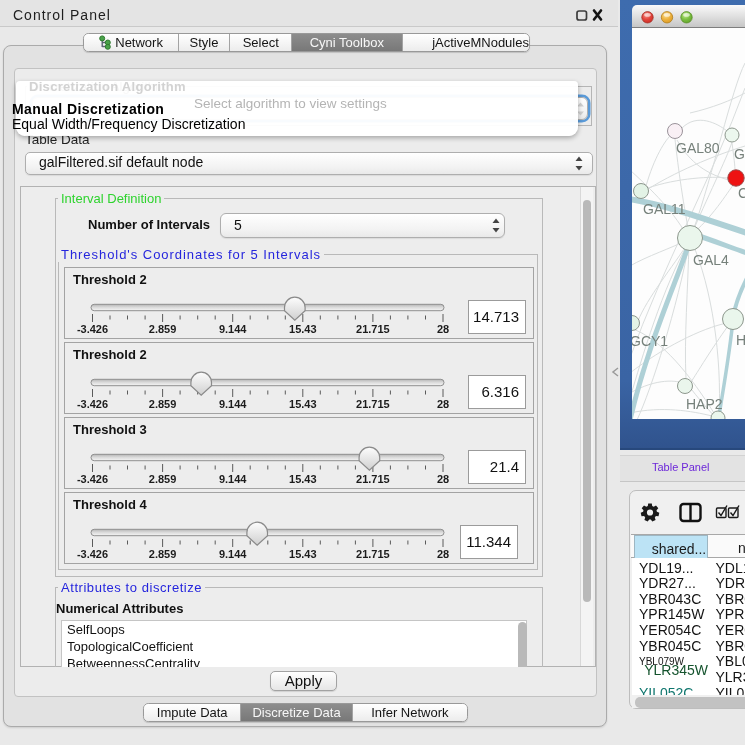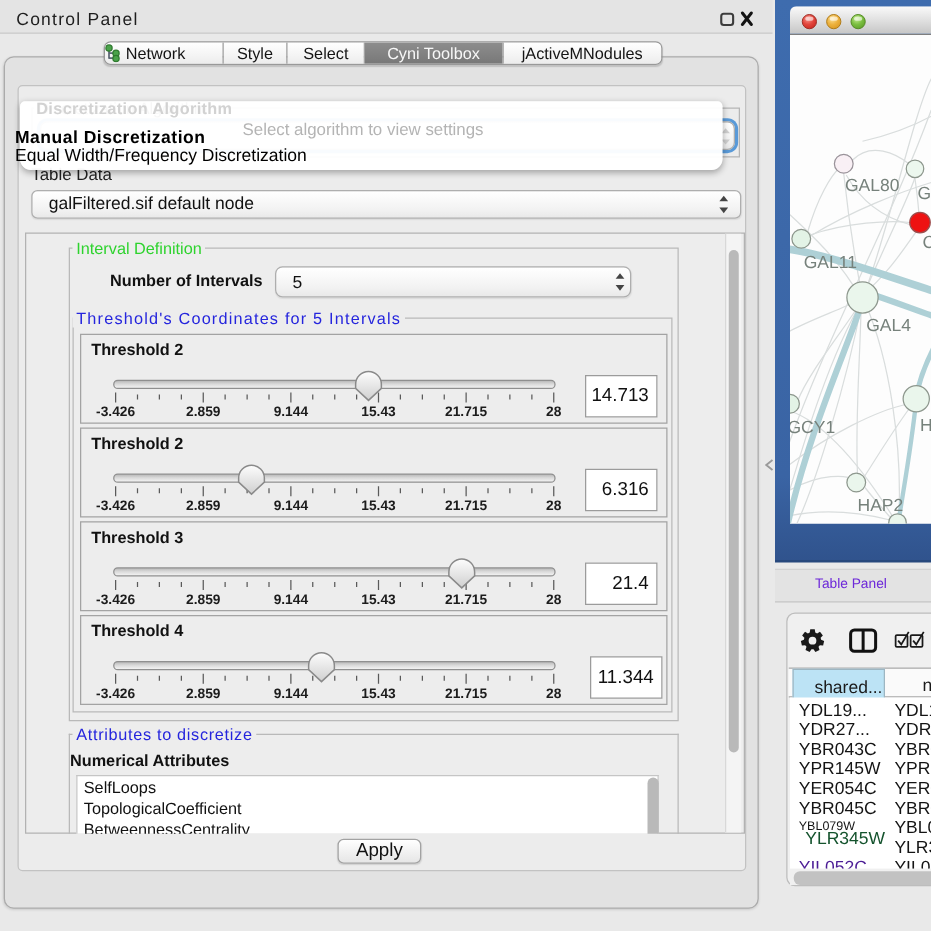--- a/index.html
+++ b/index.html
@@ -27,30 +27,30 @@
 
 <div class="abs" style="left:0;top:0;width:618px;height:27px;background:#e4e4e4;border-bottom:1px solid #c9c9c9"></div>
 <div class="abs" style="left:13px;top:7px;font-size:14px;color:#1e1e1e;letter-spacing:1px">Control Panel</div>
 <svg class="abs" style="left:575px;top:8px" width="32" height="14" viewBox="0 0 32 14">
       <rect x="2" y="3" width="9.5" height="9" rx="2" fill="none" stroke="#3c3c3c" stroke-width="1.7"></rect>
       <path d="M19,2.5 L26,11.5 M26,2.5 L19,11.5" stroke="#141414" stroke-width="2.6" stroke-linecap="round"></path>
     </svg>
 <div class="abs" style="left:3px;top:45px;width:604px;height:682px;background:#e2e2e2;border:1px solid #ababab;border-radius:8px;box-shadow:0 1px 2px rgba(0,0,0,0.12)"></div>
 <div class="abs" style="left:14px;top:68px;width:583px;height:629px;background:#ececec;border:1px solid #c2c2c2;border-radius:4px"></div>
 <div class="abs" style="left:83px;top:33px;width:447px;height:19px;border:1px solid #999;border-radius:5.5px;overflow:hidden;box-shadow:0 1px 1px rgba(0,0,0,0.15);display:flex">
-      <div style="width:94px;height:100%;background:linear-gradient(#ffffff,#f4f4f4 60%,#ececec);color:#141414;font-size:13px;line-height:18px;white-space:nowrap"><svg width="13" height="15" viewBox="0 0 13 15" style="vertical-align:-3px">
+      <div style="width:94px;height:100%;background:linear-gradient(#ffffff,#f4f4f4 60%,#ececec);color:#141414;font-size:13px;text-align:center;line-height:18px;white-space:nowrap"><svg width="13" height="15" viewBox="0 0 13 15" style="vertical-align:-3px">
           <path d="M3.2,4 V12 M3.2,7.5 H8 M3.2,11.5 H8" stroke="#5c6674" stroke-width="1.4" fill="none"></path>
           <circle cx="3.2" cy="3.4" r="2.5" fill="#4aa34a" stroke="#2f7a2f"></circle>
           <circle cx="8.8" cy="7.5" r="2.5" fill="#4aa34a" stroke="#2f7a2f"></circle>
           <circle cx="8.8" cy="11.8" r="2.5" fill="#4aa34a" stroke="#2f7a2f"></circle>
         </svg> Network</div>
       <div style="width:52px;height:100%;border-left:1px solid #a3a3a3;background:linear-gradient(#ffffff,#f4f4f4 60%,#ececec);color:#141414;font-size:13px;text-align:center;line-height:18px;white-space:nowrap">Style</div>
       <div style="width:62px;height:100%;border-left:1px solid #a3a3a3;background:linear-gradient(#ffffff,#f4f4f4 60%,#ececec);color:#141414;font-size:13px;text-align:center;line-height:18px;white-space:nowrap">Select</div>
       <div style="width:111px;height:100%;border-left:1px solid #a3a3a3;background:linear-gradient(#8d8d8d,#787878);color:#f7f7f7;font-size:13px;text-align:center;line-height:18px;white-space:nowrap">Cyni Toolbox</div>
-      <div style="width:128px;height:100%;border-left:1px solid #a3a3a3;background:linear-gradient(#ffffff,#f4f4f4 60%,#ececec);color:#141414;font-size:13px;text-align:center;line-height:18px;white-space:nowrap">jActiveMNodules</div>
+      <div style="width:128px;height:100%;border-left:1px solid #a3a3a3;background:linear-gradient(#ffffff,#f4f4f4 60%,#ececec);color:#141414;font-size:13px;text-align:right;line-height:18px;white-space:nowrap">jActiveMNodules</div>
     </div>
 <div class="abs" style="left:25px;top:86px;width:567px;height:40px;border:1px solid #b5b5b5"></div>
 <div class="grouplabel" style="left:27px;top:79px;color:#2e2e2e;background:#ececec">Discretization Algorithm</div>
 <div class="combo" style="left:32px;top:97px;width:556px;height:23px;box-shadow:0 0 0 2.5px #5a9ad8;border-radius:6px"></div>
 <svg class="abs" style="left:575px;top:102px" width="11" height="14" viewBox="0 0 11 14">
       <path d="M5.5,0.5 L9,4.5 H2 Z" fill="#cfcfcf"></path>
       <path d="M5.5,13.5 L2,9.5 H9 Z" fill="#cfcfcf"></path>
     </svg>
 <div class="abs" style="left:25px;top:132px;font-size:13.5px;color:#222">Table Data</div>
 <div class="combo" style="left:25px;top:152px;width:568px;height:23px"></div>
@@ -121,29 +121,34 @@
       <path d="M28.5,47 V55 M46.0,48.5 V52.5 M63.5,48.5 V52.5 M81.1,48.5 V52.5 M98.6,47 V55 M116.1,48.5 V52.5 M133.7,48.5 V52.5 M151.2,48.5 V52.5 M168.7,47 V55 M186.2,48.5 V52.5 M203.8,48.5 V52.5 M221.3,48.5 V52.5 M238.8,47 V55 M256.3,48.5 V52.5 M273.9,48.5 V52.5 M291.4,48.5 V52.5 M308.9,47 V55 M326.4,48.5 V52.5 M343.9,48.5 V52.5 M361.5,48.5 V52.5 M379.0,47 V55" stroke="#5a5a5a" stroke-width="1"></path>
       <text x="28.5" y="66" font-size="11" font-weight="700" fill="#1c1c1c" text-anchor="middle" font-family="Liberation Sans, sans-serif">-3.426</text>
       <text x="98.6" y="66" font-size="11" font-weight="700" fill="#1c1c1c" text-anchor="middle" font-family="Liberation Sans, sans-serif">2.859</text>
       <text x="168.7" y="66" font-size="11" font-weight="700" fill="#1c1c1c" text-anchor="middle" font-family="Liberation Sans, sans-serif">9.144</text>
       <text x="238.8" y="66" font-size="11" font-weight="700" fill="#1c1c1c" text-anchor="middle" font-family="Liberation Sans, sans-serif">15.43</text>
       <text x="308.9" y="66" font-size="11" font-weight="700" fill="#1c1c1c" text-anchor="middle" font-family="Liberation Sans, sans-serif">21.715</text>
       <text x="379.0" y="66" font-size="11" font-weight="700" fill="#1c1c1c" text-anchor="middle" font-family="Liberation Sans, sans-serif">28</text>
       <path d="M182.9,40.5 A10.3,10.3 0 0 1 203.5,40.5 L203.5,43.7 L193.2,53.3 L182.9,43.7 Z" fill="url(#thumbg)" stroke="#8a8a8a" stroke-width="1.2"></path>
     </svg>
     <div class="thtitle" style="left:73px;top:497px">Threshold 4</div>
-    <div class="valbox" style="left:472px;top:525px">11.344</div>
+    <div class="valbox" style="left:460px;top:525px">11.344</div>
 <div class="abs" style="left:55px;top:587px;width:488px;height:80px;border:1px solid #b9b9b9;border-bottom:none"></div>
 <div class="grouplabel" style="left:58px;top:580px;color:#2525dd;letter-spacing:0.55px">Attributes to discretize</div>
 <div class="abs" style="left:56px;top:601px;font-size:13px;font-weight:700;color:#111">Numerical Attributes</div>
 <div class="abs" style="left:61px;top:620px;width:466px;height:47px;background:#fff;border:1px solid #c5c5c5;border-bottom:none;overflow:hidden">
       <div style="padding:1px 0 0 5px;font-size:13px;color:#111;line-height:16.8px">SelfLoops<br>TopologicalCoefficient<br>BetweennessCentrality</div>
     </div>
 <div class="abs" style="left:517.5px;top:622px;width:9px;height:45px;background:#b9b9b9;border-radius:5px 5px 0 0"></div>
 <div class="abs" style="left:270px;top:671px;width:67px;height:20px;background:linear-gradient(#ffffff,#f2f2f2 50%,#e6e6e6);border:1px solid #a2a2a2;border-radius:5px;font-size:15px;color:#111;text-align:center;line-height:17px;box-shadow:0 1px 1px rgba(0,0,0,0.12)">Apply</div>
+<div class="abs" style="left:143px;top:703px;width:325px;height:19px;border:1px solid #999;border-radius:5.5px;overflow:hidden;box-shadow:0 1px 1px rgba(0,0,0,0.15);display:flex">
+      <div style="width:97px;height:100%;background:linear-gradient(#ffffff,#f4f4f4 60%,#ececec);color:#141414;font-size:13px;text-align:center;line-height:18px;white-space:nowrap">Impute Data</div>
+      <div style="width:112px;height:100%;border-left:1px solid #a3a3a3;background:linear-gradient(#8d8d8d,#787878);color:#f7f7f7;font-size:13px;text-align:center;line-height:18px;white-space:nowrap">Discretize Data</div>
+      <div style="width:116px;height:100%;border-left:1px solid #a3a3a3;background:linear-gradient(#ffffff,#f4f4f4 60%,#ececec);color:#141414;font-size:13px;text-align:center;line-height:18px;white-space:nowrap">Infer Network</div>
+    </div>
 <svg class="abs" style="left:611px;top:366px" width="10" height="12" viewBox="0 0 10 12">
       <path d="M7,2 L2,6 L7,10" fill="none" stroke="#9a9a9a" stroke-width="1.5"></path>
     </svg>
 <div class="abs" style="left:620px;top:0;width:125px;height:450px;background:linear-gradient(#3e6cae,#3a64a4 85%,#30538d);border-bottom:2px solid #27487c"></div>
 <div class="abs" style="left:632px;top:5px;width:113px;height:22.5px;background:linear-gradient(#fafafa,#dedede 55%,#c6c6c6);border-bottom:1.5px solid #7e7e7e;border-radius:5px 0 0 0"></div>
 <svg class="abs" style="left:632px;top:5px" width="113" height="23" viewBox="0 0 113 23">
 <defs>
 <radialGradient id="tlr" cx="0.4" cy="0.3" r="0.8">
           <stop offset="0" stop-color="#f7958c"></stop>
           <stop offset="0.5" stop-color="#e2453c"></stop>
@@ -235,40 +240,40 @@
       <rect x="42.5" y="3" width="20" height="17" rx="3" fill="none" stroke="#111" stroke-width="2.4"></rect>
       <line x1="52.5" y1="3" x2="52.5" y2="20" stroke="#111" stroke-width="2.4"></line>
       <g stroke="#1a1a1a" stroke-width="1.4" fill="none">
         <rect x="78.5" y="7" width="9.5" height="9.5" rx="1"></rect>
         <path d="M80.5,11.5 L83,14.5 L89,4.5"></path>
         <rect x="90.5" y="7" width="9.5" height="9.5" rx="1"></rect>
         <path d="M92.5,11.5 L95,14.5 L101,4.5"></path>
       </g>
     </svg>
 <div class="abs" style="left:631px;top:534px;width:114px;height:24px;background:#fafafa;border-top:1px solid #a8a8a8;border-bottom:1px solid #a8a8a8"></div>
-<div class="abs" style="left:633.5px;top:534.5px;width:74px;height:37px;background:#bce3f5;border:1px solid #9db6c2;font-size:14px;color:#1a1a1a;text-align:left;line-height:26px;padding-left:17px">shared...</div>
+<div class="abs" style="left:633.5px;top:534.5px;width:74px;height:37px;background:#bce3f5;border:1px solid #9db6c2;font-size:14px;color:#1a1a1a;text-align:center;line-height:26px;padding-left:17px">shared...</div>
 <div class="abs" style="left:738px;top:540px;font-size:14px;color:#1a1a1a">na</div>
 <div class="abs" style="left:632px;top:558px;width:113px;height:137px;background:#fff;overflow:hidden">
 <div style="position:absolute;left:2px;top:2.5px;width:74px;text-align:left;padding-left:5px;font-size:14px;color:#141414;line-height:15px">YDL19...</div>
 <div style="position:absolute;left:83.5px;top:2.5px;font-size:14px;color:#141414;white-space:nowrap;line-height:15px">YDL1</div>
 <div style="position:absolute;left:2px;top:18.14px;width:74px;text-align:left;padding-left:5px;font-size:14px;color:#141414;line-height:15px">YDR27...</div>
 <div style="position:absolute;left:83.5px;top:18.14px;font-size:14px;color:#141414;white-space:nowrap;line-height:15px">YDR2</div>
 <div style="position:absolute;left:2px;top:33.78px;width:74px;text-align:left;padding-left:5px;font-size:14px;color:#141414;line-height:15px">YBR043C</div>
 <div style="position:absolute;left:83.5px;top:33.78px;font-size:14px;color:#141414;white-space:nowrap;line-height:15px">YBR0</div>
 <div style="position:absolute;left:2px;top:49.42px;width:74px;text-align:left;padding-left:5px;font-size:14px;color:#141414;line-height:15px">YPR145W</div>
 <div style="position:absolute;left:83.5px;top:49.42px;font-size:14px;color:#141414;white-space:nowrap;line-height:15px">YPR1</div>
 <div style="position:absolute;left:2px;top:65.06px;width:74px;text-align:left;padding-left:5px;font-size:14px;color:#141414;line-height:15px">YER054C</div>
 <div style="position:absolute;left:83.5px;top:65.06px;font-size:14px;color:#141414;white-space:nowrap;line-height:15px">YER0</div>
 <div style="position:absolute;left:2px;top:80.7px;width:74px;text-align:left;padding-left:5px;font-size:14px;color:#141414;line-height:15px">YBR045C</div>
 <div style="position:absolute;left:83.5px;top:80.7px;font-size:14px;color:#141414;white-space:nowrap;line-height:15px">YBR0</div>
 <div style="position:absolute;left:2px;top:96.34px;width:74px;text-align:left;padding-left:5px;font-size:10px;color:#141414;line-height:15px">YBL079W</div>
 <div style="position:absolute;left:83.5px;top:96.34px;font-size:14px;color:#141414;white-space:nowrap;line-height:15px">YBL0</div>
 <div style="position:absolute;left:2px;top:105px;width:74px;text-align:right;padding-left:5px;font-size:14px;color:#14532d;line-height:15px">YLR345W</div>
 <div style="position:absolute;left:83.5px;top:111.98px;font-size:14px;color:#141414;white-space:nowrap;line-height:15px">YLR3</div>
-<div style="position:absolute;left:2px;top:127.62px;width:74px;text-align:left;padding-left:5px;font-size:14px;color:#4c1d95;line-height:15px">YIL052C</div>
+<div style="position:absolute;left:2px;top:127.62px;width:74px;text-align:left;padding-left:5px;font-size:14px;color:#0f766e;line-height:15px">YIL052C</div>
 <div style="position:absolute;left:83.5px;top:127.62px;font-size:14px;color:#141414;white-space:nowrap;line-height:15px">YIL0</div>
 </div>
 <div class="abs" style="left:632px;top:695px;width:113px;height:13px;background:#f0f0f0"></div>
 <div class="abs" style="left:634.5px;top:697px;width:111px;height:10.5px;background:#c2c2c2;border-radius:5px 0 0 5px"></div>
 <div class="abs" style="left:15.5px;top:80.5px;width:562px;height:55.5px;background:rgba(255,255,255,0.96);border-radius:4px 4px 9px 9px;box-shadow:0 2px 5px rgba(0,0,0,0.3);z-index:50"></div>
 <div class="abs" style="left:29px;top:79px;font-size:13px;font-weight:700;color:#d2d2d2;z-index:51;letter-spacing:0.3px">Discretization Algorithm</div>
 <div class="abs" style="left:194px;top:96px;font-size:13.5px;color:#b4b4b4;z-index:51">Select algorithm to view settings</div>
 <div class="abs" style="left:12px;top:100.5px;font-size:14px;font-weight:700;color:#000;z-index:51;letter-spacing:0.4px">Manual Discretization</div>
 <div class="abs" style="left:12px;top:116px;font-size:14px;color:#000;z-index:51">Equal Width/Frequency Discretization</div>
 </div>

